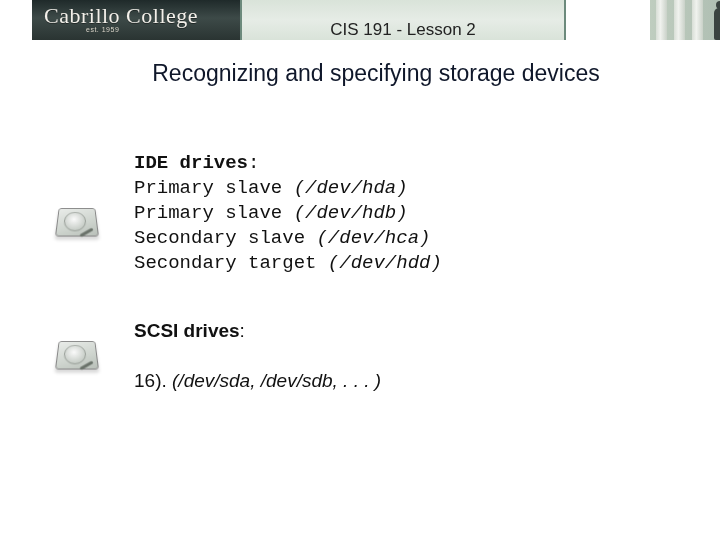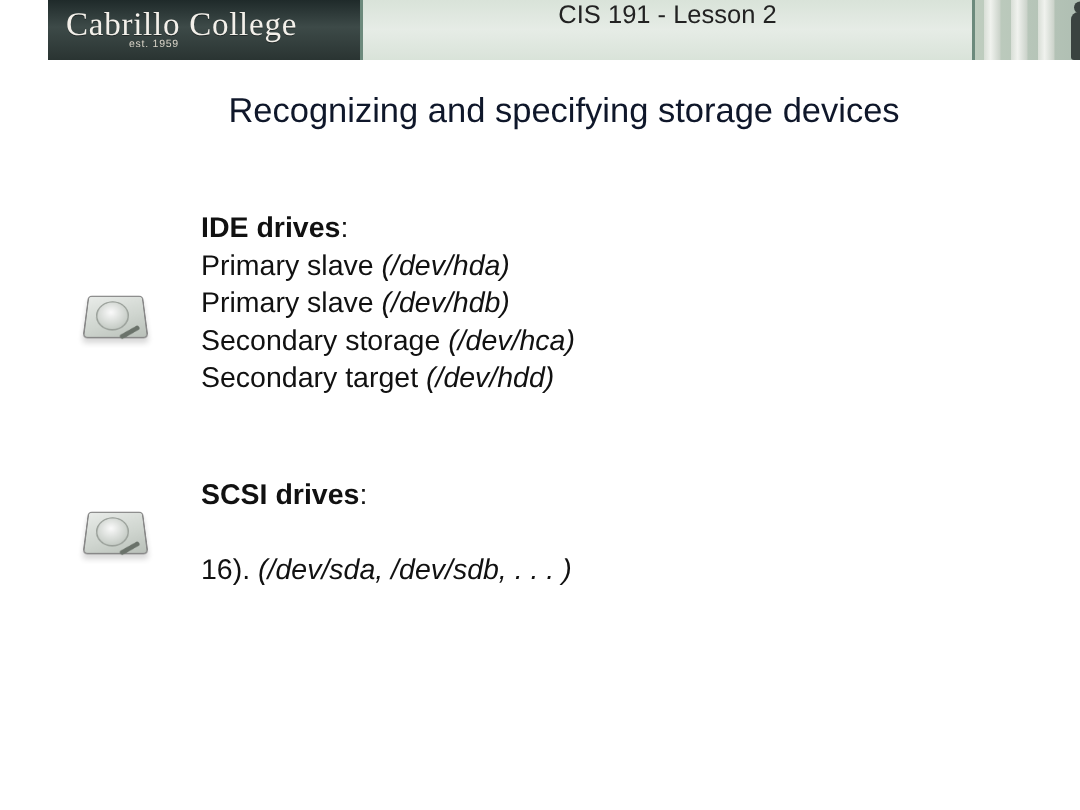--- a/index.html
+++ b/index.html
@@ -43,27 +43,27 @@
   .est-circle {
     position: absolute;
     left: 54px; top: 26px;
     font-size: 7px;
     color: #d9d4c8;
     letter-spacing: 0.5px;
   }
   .banner-mid {
     position: absolute;
     left: 208px; top: 0;
-    width: 410px; height: 40px;
+    width: 326px; height: 40px;
     background: linear-gradient(180deg, #d9e3d9 0%, #e6ece6 50%, #d9e3d9 100%);
     border-left: 2px solid #6c8a7c;
     border-right: 2px solid #6c8a7c;
     box-sizing: border-box;
     display: flex;
-    align-items: flex-start;
+    align-items: flex-end;
     justify-content: center;
   }
   .banner-title {
     font-size: 17px;
     color: #222;
     font-weight: 400;
   }
   .banner-right {
     position: absolute;
     right: 0; top: 0;
@@ -107,21 +107,21 @@
     font-size: 23px;
     color: #0f172a;
   }
 
   
   .block {
     position: absolute;
     left: 54px;
     right: 40px;
   }
-  .block.ide  { top: 140px; }
+  .block.ide  { top: 151px; font-family: Liberation Mono, monospace; }
   .block.scsi { top: 302px; margin-top: 16px; }
 
   .drive-icon {
     position: absolute;
     left: 0;
     width: 46px; height: 46px;
   }
   .block.ide  .drive-icon { top: 48px; }
   .block.scsi .drive-icon { top: 14px; }
 
@@ -193,21 +193,21 @@
   <div class="page-heading">Recognizing and specifying storage devices</div>
 
   <div class="block ide">
     <div class="drive-icon">
       <div class="hdd"></div>
     </div>
     <div class="text-col">
       <span class="b">IDE drives</span><span>:</span><br>
       <span>Primary slave </span><span class="i">(/dev/hda)</span><br>
       <span>Primary slave </span><span class="i">(/dev/hdb)</span><br>
-      <span>Secondary storage </span><span class="i">(/dev/hca)</span><br>
+      <span>Secondary slave </span><span class="i">(/dev/hca)</span><br>
       <span>Secondary target </span><span class="i">(/dev/hdd)</span>
     </div>
   </div>
 
   <div class="block scsi">
     <div class="drive-icon">
       <div class="hdd"></div>
     </div>
     <div class="text-col">
       <span class="b">SCSI drives</span><span>:</span><br>

